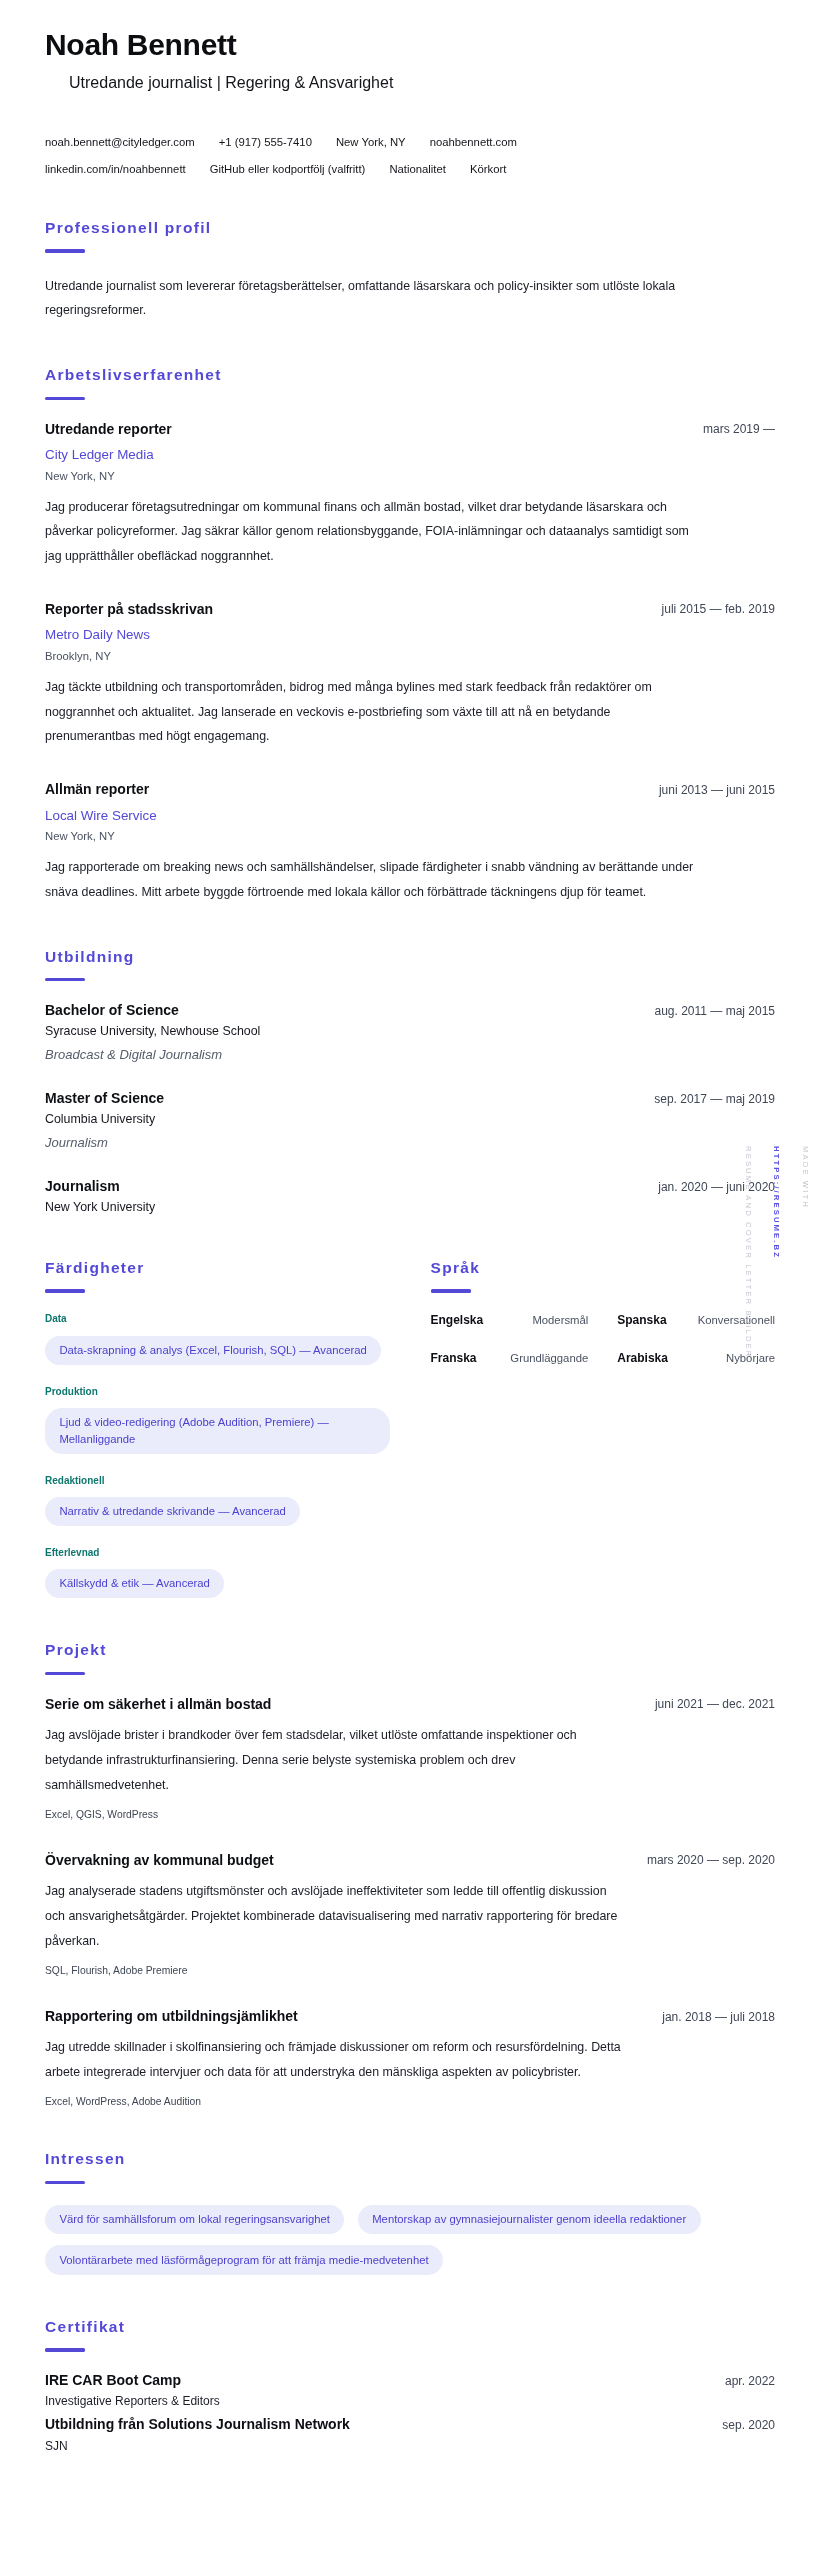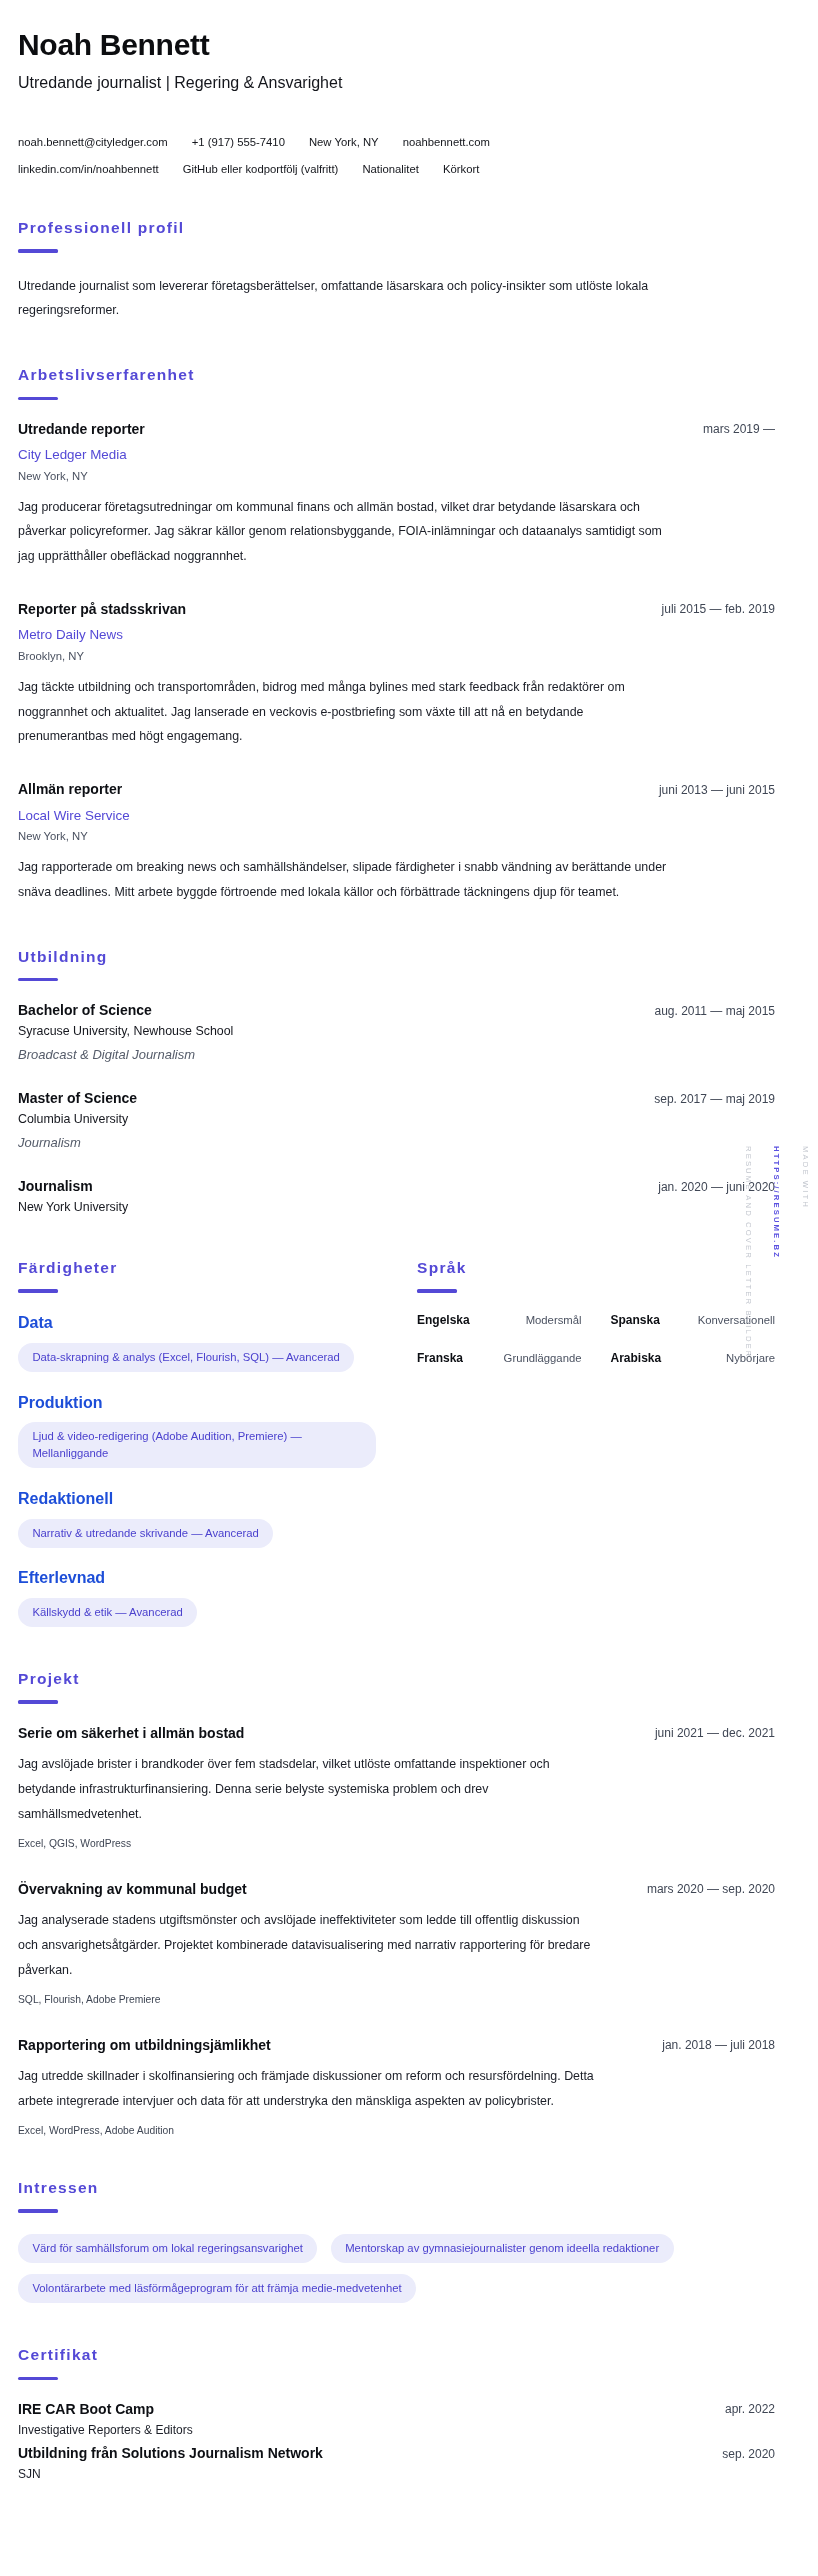--- a/index.html
+++ b/index.html
@@ -6,36 +6,37 @@
   html, body { background: #ffffff; }
   body {
     width: 818px;
     min-height: 2652px;
     position: relative;
     font-family: "Liberation Sans", "DejaVu Sans", sans-serif;
     color: #16181f;
     overflow: hidden;
   }
   .page {
-    padding: 28px 43px 31px 18px;
+    padding: 28px 43px 31px 45px;
   }
 
   
   .name {
     font-size: 30px;
     font-weight: 700;
     letter-spacing: -0.3px;
     color: #0c0d10;
     line-height: 1.15;
   }
   .subtitle {
     margin-top: 11.3px;
     font-size: 16px;
     font-weight: 400;
     color: #14161c;
+    margin-left: 24px;
   }
   .contact-rows { margin-top: 24px; }
   .contact-row {
     display: flex;
     flex-wrap: wrap;
     gap: 13.4px 24px;
     font-size: 11.3px;
     color: #14161c;
     line-height: 1.2;
     margin-top: 44px;
@@ -137,23 +138,23 @@
 
   
   .two-col {
     display: grid;
     grid-template-columns: 1fr 1fr;
     column-gap: 41px;
     align-items: start;
   }
   .skill-cat + .skill-cat { margin-top: 20.6px; }
   .skill-label {
-    font-size: 16px;
+    font-size: 10px;
     font-weight: 700;
-    color: #1d4ed8;
+    color: #0f766e;
     line-height: 1.2;
   }
   .pill {
     display: inline-block;
     margin-top: 10.3px;
     background: #ebecfb;
     color: #4b41ce;
     font-size: 11.3px;
     line-height: 1.5;
     padding: 6.2px 14.4px;

